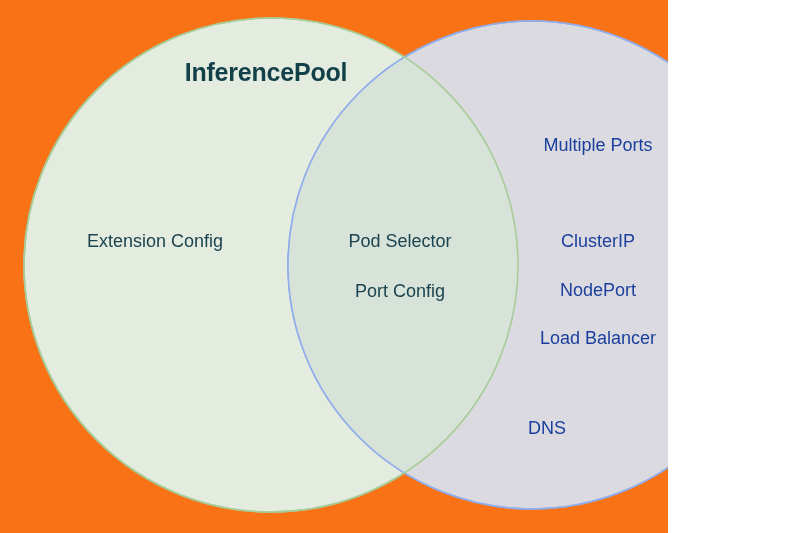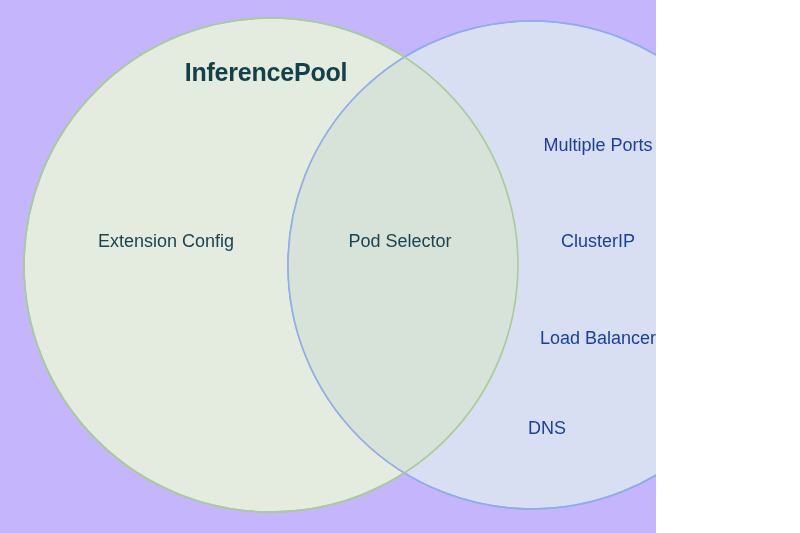--- a/index.html
+++ b/index.html
@@ -9,22 +9,23 @@
     background: #ffffff;
   }
   body {
     font-family: "Liberation Sans", sans-serif;
     -webkit-font-smoothing: antialiased;
   }
   #venn-canvas {
     position: relative;
     width: 656px;
     height: 533px;
-    background: #c4b5fd;
+    background: #f97316;
     overflow: hidden;
+    padding-left: 12px;
   }
   .venn-svg {
     position: absolute;
     left: 0;
     top: 0;
     width: 800px;
     height: 533px;
   }
   .label-layer {
     position: absolute;
@@ -47,21 +48,21 @@
   .item {
     position: absolute;
     font-size: 18px;
     white-space: nowrap;
     transform: translate(-50%, -50%);
   }
   .item-left   { color: #1b4450; }
   .item-center { color: #1b4450; }
   .item-right  { color: #1a3f9c; }
 
-  .col-left   { left: 155px; margin-left: 11px; }
+  .col-left   { left: 155px; }
   .col-center { left: 400px; }
   .col-right  { left: 598px; }
 
   .dns-item {
     transform: translate(0, -50%);
     left: 528px;
   }
 </style>
 </head>
 <body>
@@ -88,20 +89,22 @@
   </svg>
 
   <div class="label-layer">
 
     <div class="set-title title-left">InferencePool</div>
 
 
     <div class="item item-left col-left" style="top:241px">Extension Config</div>
 
     <div class="item item-center col-center" style="top:241px">Pod Selector</div>
+    <div class="item item-center col-center" style="top:291px">Port Config</div>
 
     <div class="item item-right col-right" style="top:145px">Multiple Ports</div>
     <div class="item item-right col-right" style="top:241px">ClusterIP</div>
+    <div class="item item-right col-right" style="top:290px">NodePort</div>
     <div class="item item-right col-right" style="top:338px">Load Balancer</div>
     <div class="item item-right dns-item" style="top:428px">DNS</div>
 
   </div>
 </div>
 
 </body></html>

